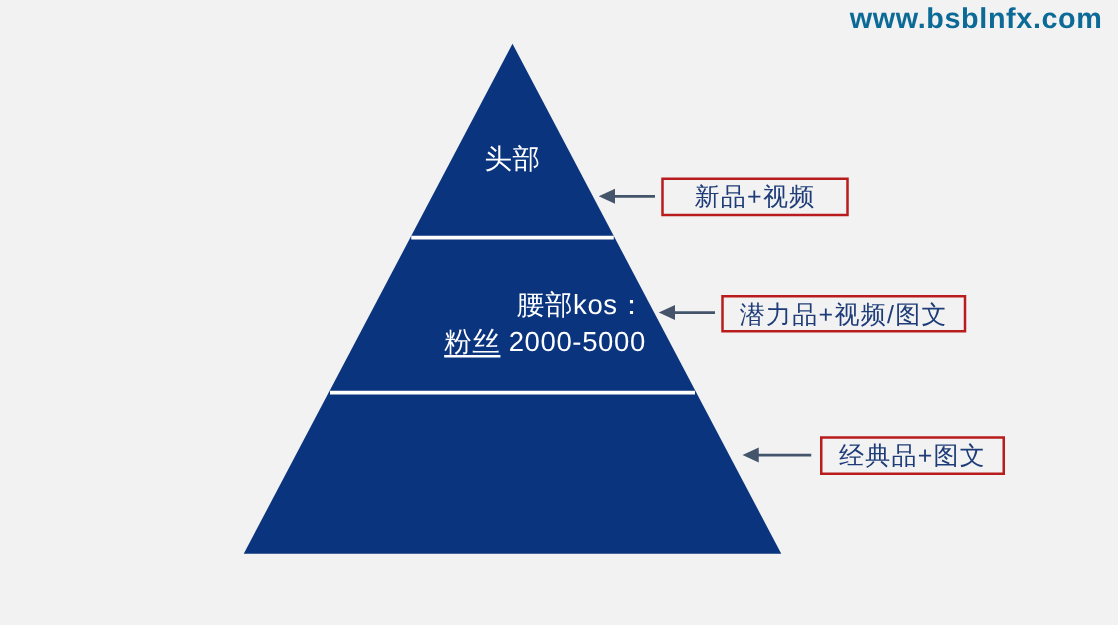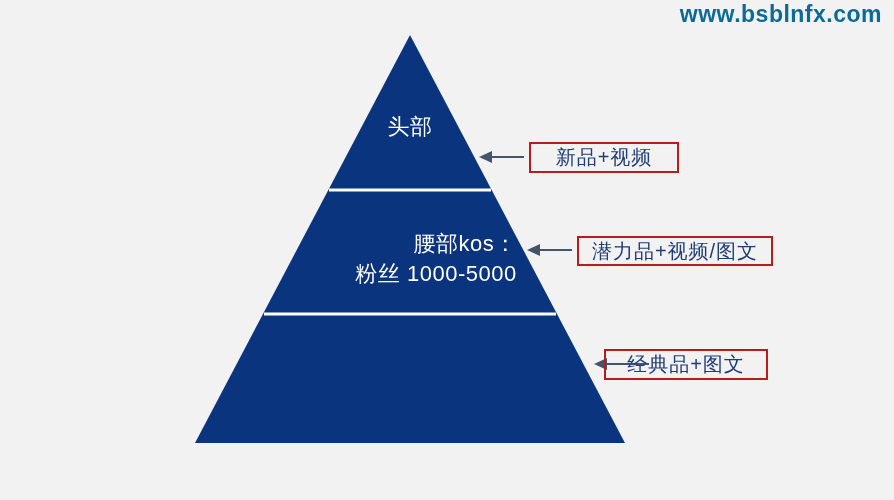--- a/index.html
+++ b/index.html
@@ -32,36 +32,36 @@
   .tier-text {
     position: absolute;
     transform: translateX(-50%);
     text-align: right;
     color: #ffffff;
     font-size: 22px;
     line-height: 30px;
     white-space: nowrap;
     letter-spacing: 0.5px;
   }
-  .tier-text .u { text-underline-offset: 3px; }
+  .tier-text .u { text-decoration: underline; text-underline-offset: 3px; }
   .callout {
     position: absolute;
     border: 2px solid #b91c1c;
     color: #1e3c78;
     font-size: 20px;
     display: flex;
     align-items: center;
     justify-content: center;
     white-space: nowrap;
     background: transparent;
     letter-spacing: 1px;
   }
   #callout-1 { left: 529px; top: 142px; width: 150px; height: 31px; }
   #callout-2 { left: 577px; top: 236px; width: 196px; height: 30px; }
-  #callout-3 { left: 604px; top: 349px; width: 164px; height: 31px; }
+  #callout-3 { left: 656px; top: 349px; width: 148px; height: 31px; }
   #tier1-text { left: 410px; top: 112px; }
   #tier2-text { left: 408px; top: 229px; margin-left: 28px; }
   #tier3-text { left: 410px; top: 368px; }
 </style>
 </head>
 <body>
 
 <div class="stage">
 
   <div class="watermark">www.bsblnfx.com</div>
@@ -88,21 +88,21 @@
       <polygon points="594,364 607,358 607,370" fill="#44546a"></polygon>
     </g>
   </svg>
 
   <div class="tier-text" id="tier1-text">
     <div>头部</div>
   </div>
 
   <div class="tier-text" id="tier2-text">
     <div>腰部kos：</div>
-    <div><span class="u">粉丝</span><span> 1000-5000</span></div>
+    <div><span class="u">粉丝</span><span> 2000-5000</span></div>
   </div>
 
 
   <div class="callout" id="callout-1">
     <span>新品+视频</span>
   </div>
   <div class="callout" id="callout-2">
     <span>潜力品+视频/图文</span>
   </div>
   <div class="callout" id="callout-3">

